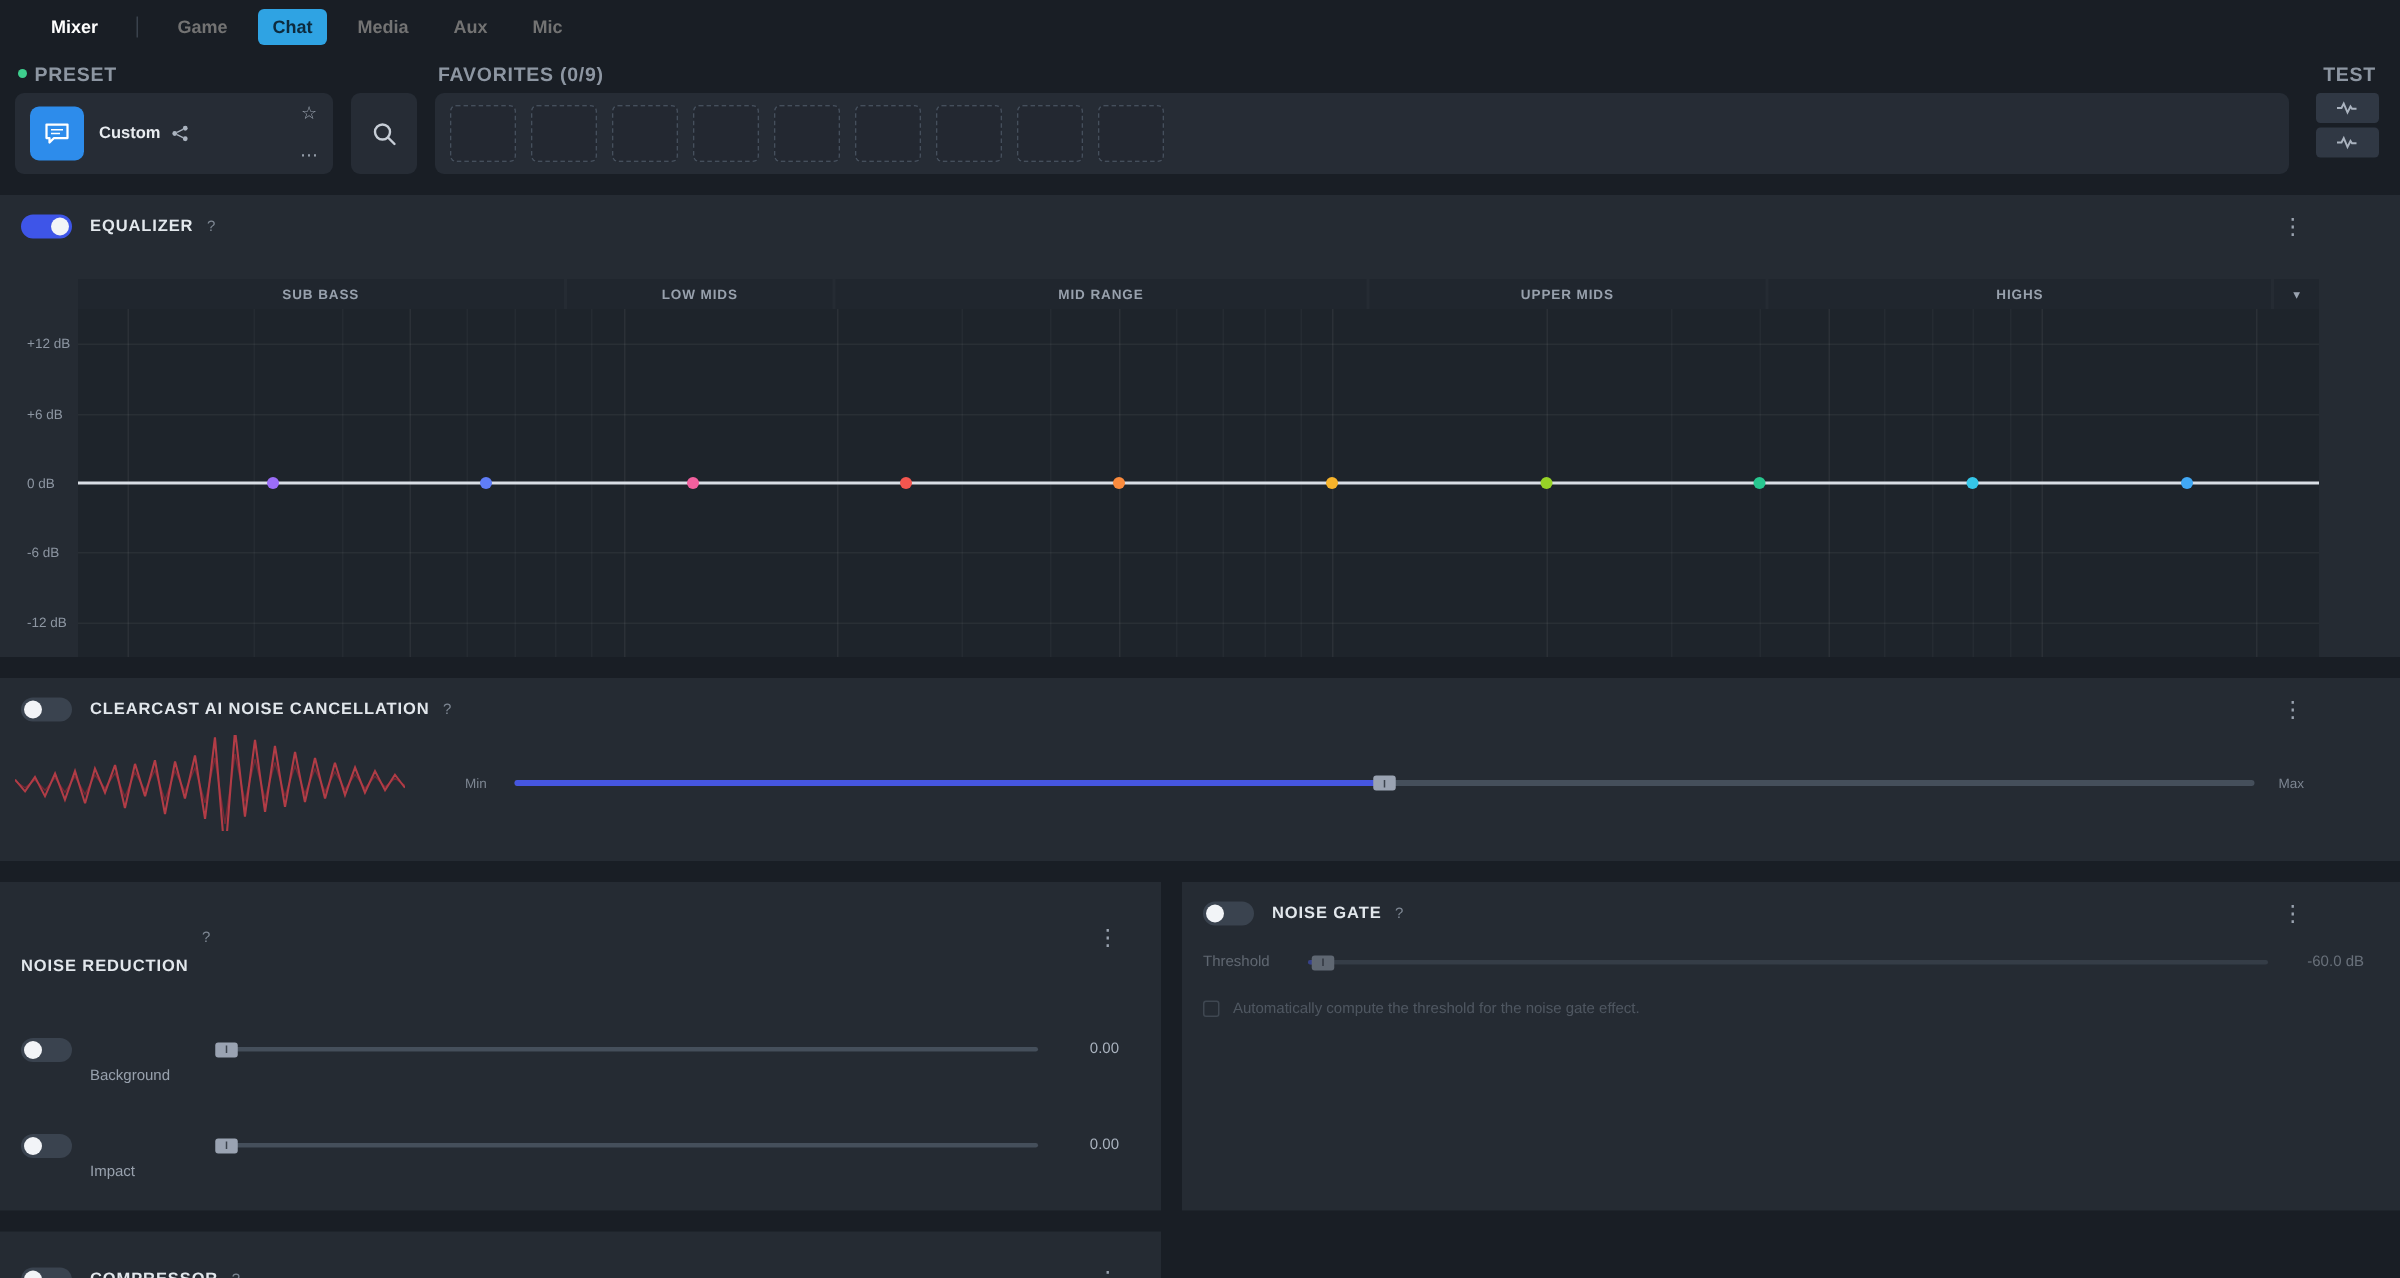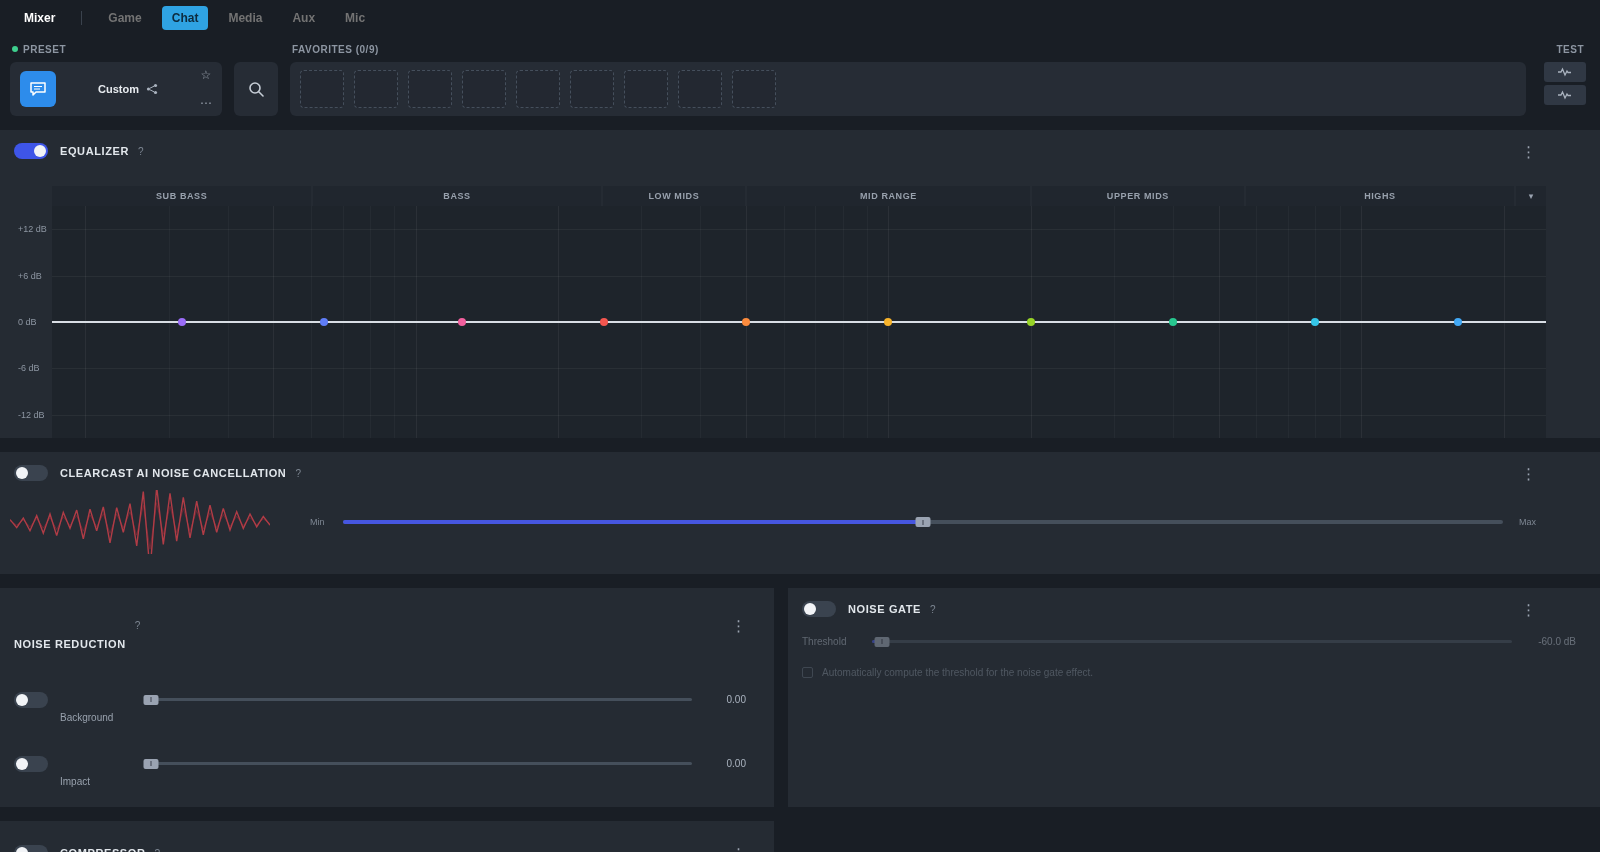--- a/index.html
+++ b/index.html
@@ -2,41 +2,41 @@
 <html style="--accent: #3e55e8; --accent2: #4656e0; --tab-bg: #2fa3e3; --tab-text: #0d2a3d; --tile: #2d8ceb; --green: #3ecf8e; --eqline: #d9dee5;"><head>
 <meta charset="utf-8">
 <style>
   * { box-sizing: border-box; }
   body { margin:0; background:#14181d; }
   .app { position:relative; width:1600px; height:852px; overflow:hidden;
          background:#191e25; color:#e3e7ec;
          font-family:"Liberation Sans", sans-serif; }
 
   
-  .top-nav { display:flex; align-items:center; height:36px; padding:0 14px; }
+  .top-nav { display:flex; align-items:center; height:36px; padding:0 24px; }
   .nav-items { display:flex; align-items:center; gap:10px; }
   .nav-item { background:none; border:none; color:#737373; font:700 12px "Liberation Sans",sans-serif;
               padding:5px 10px; border-radius:4px; cursor:pointer; }
   .nav-item.bold { color:#ffffff; }
   .nav-item.active { background:var(--tab-bg,#2fa3e3); color:var(--tab-text,#0d2a3d); }
   .nav-divider { width:1px; height:14px; background:#3a424d; margin:0 6px; }
 
   
   .preset-row { display:flex; align-items:flex-start; gap:12px; padding:4px 14px 0 10px; }
   .col { display:flex; flex-direction:column; }
   .grow { flex:1; }
-  .mini-label { height:14px; font-size:10px; letter-spacing:.5px; font-weight:700; color:#8d96a2;
+  .mini-label { height:14px; font-size:13px; letter-spacing:.5px; font-weight:700; color:#8d96a2;
                 display:flex; align-items:center; gap:5px; margin:2px 0 6px 2px; }
   .mini-label.right { justify-content:flex-end; margin-right:2px; }
   .gdot { width:6px; height:6px; border-radius:50%; background:var(--green,#3ecf8e); }
   .preset-card { display:flex; align-items:center; width:212px; height:54px; background:#262c35;
                  border-radius:6px; padding:0 10px; gap:10px; cursor:pointer; }
   .preset-tile { width:36px; height:36px; border-radius:6px; background:var(--tile,#2d8ceb);
                  display:flex; align-items:center; justify-content:center; }
-  .preset-name-wrap { display:flex; align-items:center; gap:7px; flex:1;justify-content:center; }
+  .preset-name-wrap { display:flex; align-items:center; gap:7px; flex:1; }
   .preset-name { font-size:11px; font-weight:700; color:#e8ecf0; }
   .preset-card-right { display:flex; flex-direction:column; justify-content:space-between;
                        height:40px; align-items:center; }
   .icon-btn { background:none; border:none; color:#99a2ae; font-size:12px; padding:0;
               cursor:pointer; line-height:1; }
   .search-card { width:44px; height:54px; background:#262c35; border:none; border-radius:6px;
                  display:flex; align-items:center; justify-content:center; cursor:pointer; }
   .fav-panel { height:54px; background:#262c35; border-radius:6px; display:flex;
                align-items:center; padding:0 10px; }
   .fav-slots { display:flex; gap:10px; }
@@ -214,21 +214,20 @@
     <header class="panel-header">
       <div class="toggle on">
           <span class="knob"></span>
         </div>
       <h2>EQUALIZER</h2>
       <span class="help">?</span>
       <span class="kebab">⋮</span>
     </header>
     <div class="eq-band-strip">
         <div class="eq-band-cell" style="flex: 17.5 1 0px;">SUB BASS</div>
-        <div class="eq-band-cell" style="flex: 19.4 1 0px;">BASS</div>
         <div class="eq-band-cell" style="flex: 9.6 1 0px;">LOW MIDS</div>
         <div class="eq-band-cell" style="flex: 19.1 1 0px;">MID RANGE</div>
         <div class="eq-band-cell" style="flex: 14.3 1 0px;">UPPER MIDS</div>
         <div class="eq-band-cell" style="flex: 18.1 1 0px;">HIGHS</div>
         <div class="eq-dd">▾</div>
       </div>
     <div class="eq-graph-row">
       <div class="eq-ylabels">
           <span class="eq-ylabel" style="top: 10%;">+12 dB</span>
           <span class="eq-ylabel" style="top: 30%;">+6 dB</span>

